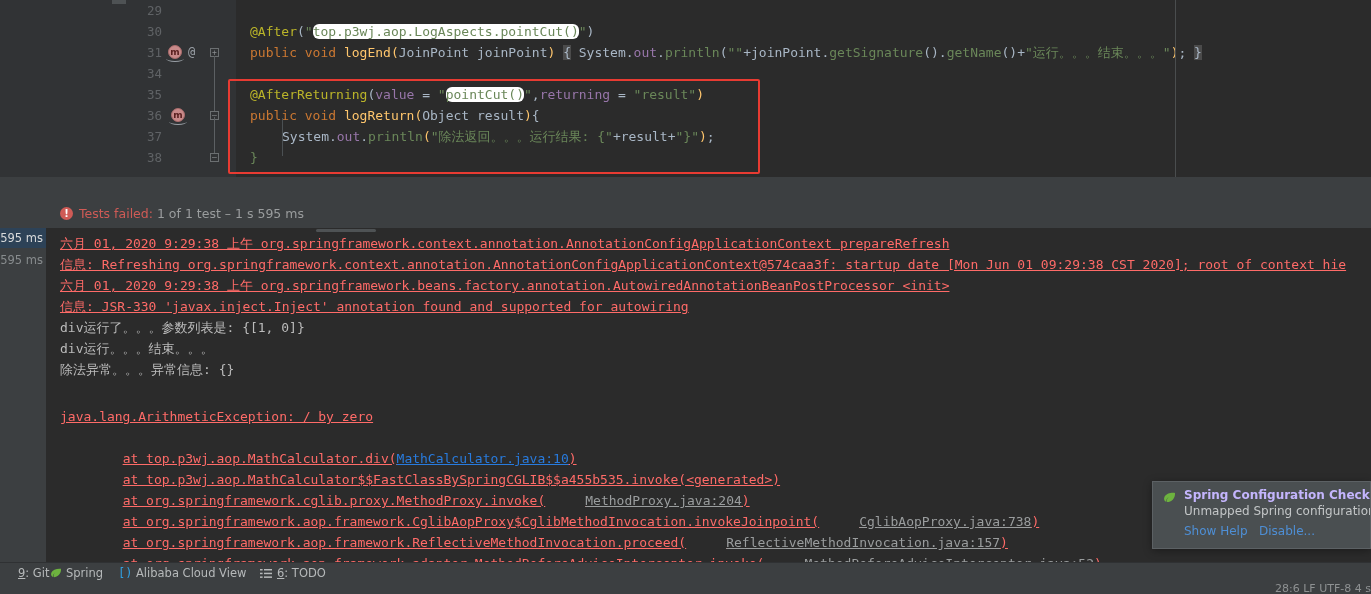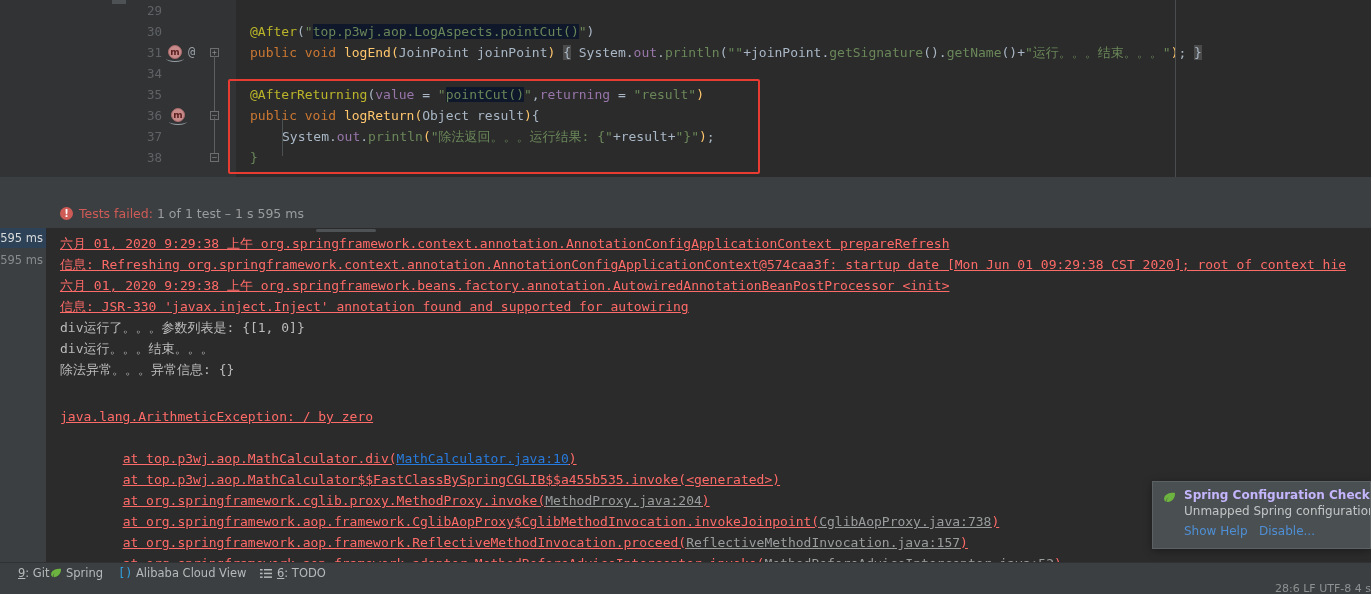--- a/index.html
+++ b/index.html
@@ -93,21 +93,21 @@
   
   .k-ann   { color: #bbb529; }
   .k-kw    { color: #cc7832; }
   .k-meth  { color: #ffc66d; }
   .k-type  { color: #a9b7c6; }
   .k-str   { color: #6a8759; }
   .k-param { color: #9876aa; }
   .k-plain { color: #a9b7c6; }
   .k-static{ color: #9876aa; }
   .k-cn    { color: #6a8759; }
-  .hl-search { background: #0f172a; }
+  .hl-search { background: #ffffff; border-radius: 6px; }
   .hl-brace2 { background: #4b4b4b; }
 
   
   .run-panel {
     position: absolute; left: 0; top: 177px; width: 1371px; height: 385px;
     background: #3c3f41;
   }
   .run-toolbar-left {
     position: absolute; left: 0; top: 0; width: 46px; height: 385px;
     background: #3c3f41;
@@ -160,21 +160,21 @@
   }
   .c-line {
     position: absolute; left: 0; height: 21px; line-height: 21px;
     white-space: pre;
     font-family: "DejaVu Sans Mono", "Liberation Mono", monospace;
     font-size: 13px;
   }
   .c-red   { color: #ff6b68; text-decoration: underline; }
   .c-white { color: #bbbbbb; }
   .c-link  { color: #287bde; text-decoration: underline; }
-  .c-link2 { color: #9a9d9e; text-decoration: underline; }
+  .c-link2 { color: #9a9d9e; text-decoration: underline; margin-left: 40px; }
 
   
   .balloon {
     position: absolute; left: 1152px; top: 481px; width: 219px; height: 68px;
     background: #4a4f51;
     border: 1px solid #5c6164;
     box-shadow: 0 2px 8px rgba(0,0,0,0.35);
     overflow: hidden;
   }
   .leaf-icon {

